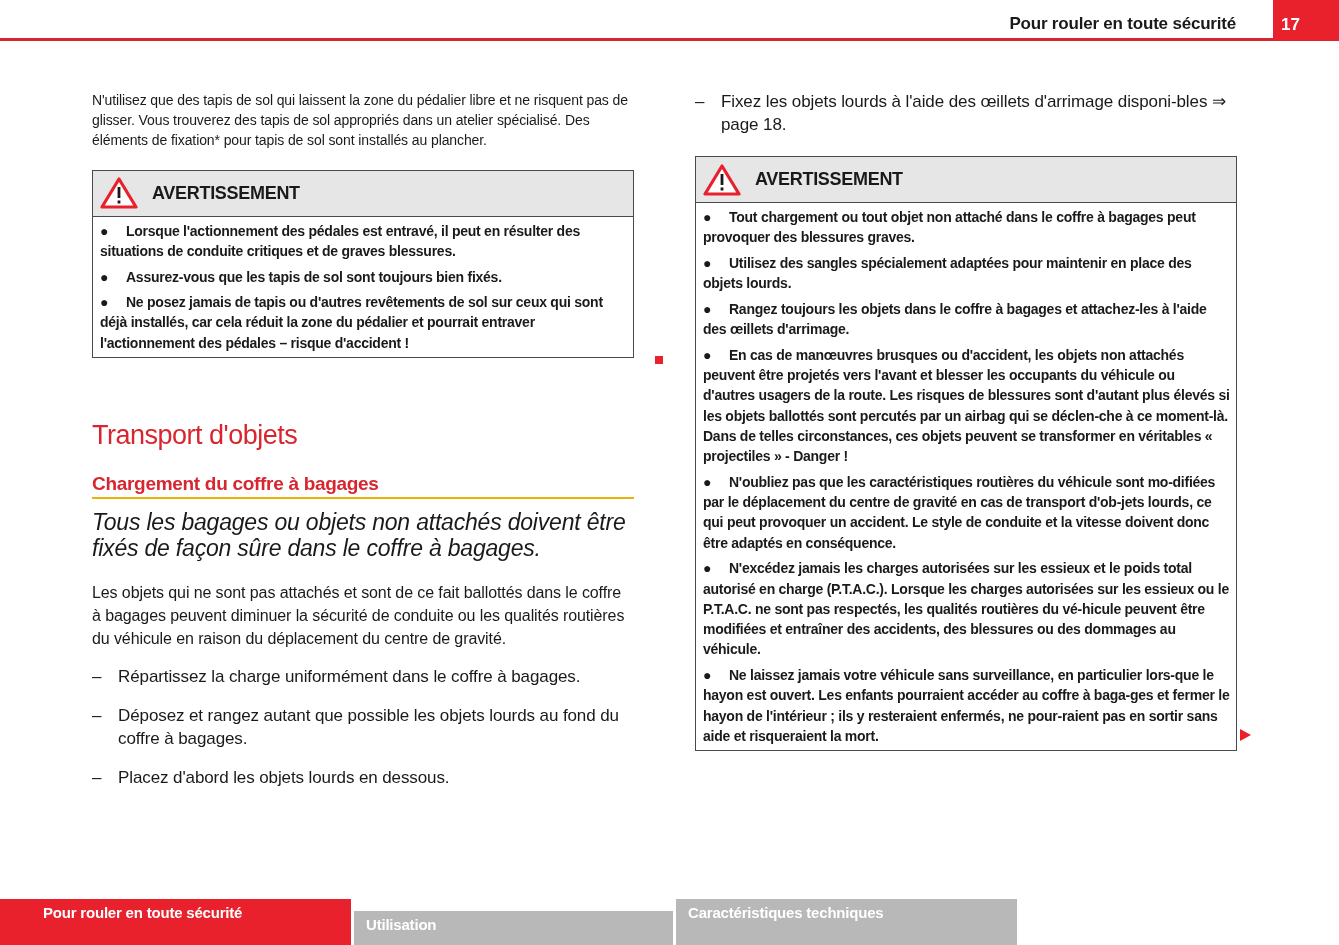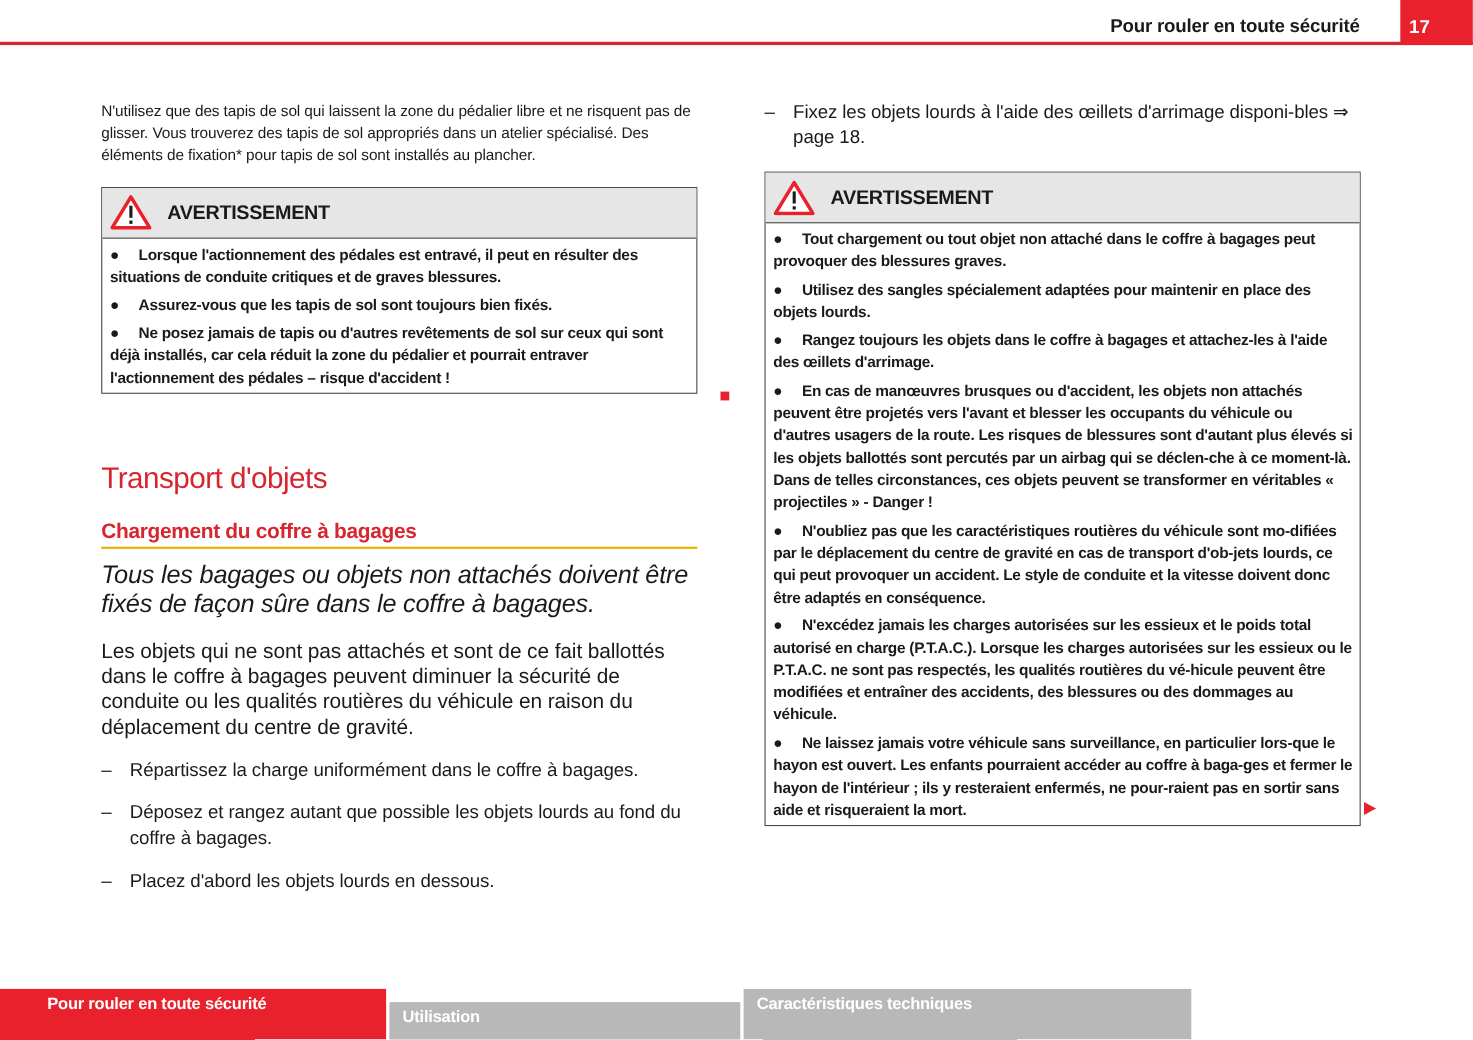--- a/index.html
+++ b/index.html
@@ -23,21 +23,21 @@
     .warn-item { font-family: "Liberation Sans", sans-serif; font-weight: bold; font-size: 14px; line-height: 20.3px; color: #1a1a1a; margin-bottom: 5.3px; letter-spacing: -0.25px; }
     .warn-item:last-child { margin-bottom: 0; }
     .bullet { display: inline-block; width: 26px; }
 
     .end-square { position: absolute; width: 8px; height: 8px; background: #e8212c; }
     .cont-arrow { position: absolute; width: 0; height: 0; border-top: 6px solid transparent; border-bottom: 6px solid transparent; border-left: 11px solid #e8212c; }
 
     .h1 { font-family: "Liberation Sans", sans-serif; font-weight: normal; font-size: 27px; color: #d7262f; letter-spacing: -0.5px; }
     .h2 { font-family: "Liberation Sans", sans-serif; font-weight: bold; font-size: 19px; color: #d7262f; letter-spacing: -0.3px; padding-bottom: 2px; border-bottom: 2px solid #eab308; }
     .lead { font-family: Liberation Sans, sans-serif; font-style: italic; font-size: 23px; line-height: 26px; color: #1a1a1a; letter-spacing: -0.2px; }
-    .body-text { font-family: "Liberation Sans", sans-serif; font-size: 19px; line-height: 23px; color: #1a1a1a; letter-spacing: -0.1px; }
+    .body-text { font-family: "Liberation Sans", sans-serif; font-size: 16px; line-height: 23px; color: #1a1a1a; letter-spacing: -0.1px; }
     .dash-item { display: flex; font-family: "Liberation Sans", sans-serif; font-size: 17px; line-height: 23px; color: #1a1a1a; letter-spacing: -0.1px; }
     .dash { width: 26px; flex-shrink: 0; }
 
     .footer { position: absolute; left: 0; top: 899px; width: 1339px; height: 46px; display: flex; }
     .ftab { height: 46px; padding: 5px 0 0 12px; font-family: "Liberation Sans", sans-serif; font-weight: bold; font-size: 15px; color: #fff; background: #b8b8b8; margin-right: 3px; letter-spacing: -0.2px; }
     .ftab.active { background: #e8212c; padding-left: 43px; }
   </style>
 </head>
 <body>
 
@@ -110,14 +110,14 @@
       <p class="warn-item"><span class="bullet">●</span><span>Ne laissez jamais votre véhicule sans surveillance, en particulier lors-que le hayon est ouvert. Les enfants pourraient accéder au coffre à baga-ges et fermer le hayon de l'intérieur ; ils y resteraient enfermés, ne pour-raient pas en sortir sans aide et risqueraient la mort.</span></p>
     </div>
   </div>
 </div>
 
 <div class="cont-arrow" style="left:1240px; top:729px;"></div>
 
 <div class="footer">
   <div class="ftab active" style="width:351px;">Pour rouler en toute sécurité</div>
   <div class="ftab" style="width:319px;margin-top:12px;">Utilisation</div>
-  <div class="ftab" style="width:407px; margin-right:17px;">Caractéristiques techniques</div>
+  <div class="ftab" style="width:341px; margin-right:17px;">Caractéristiques techniques</div>
 </div>
 
 </body></html>

